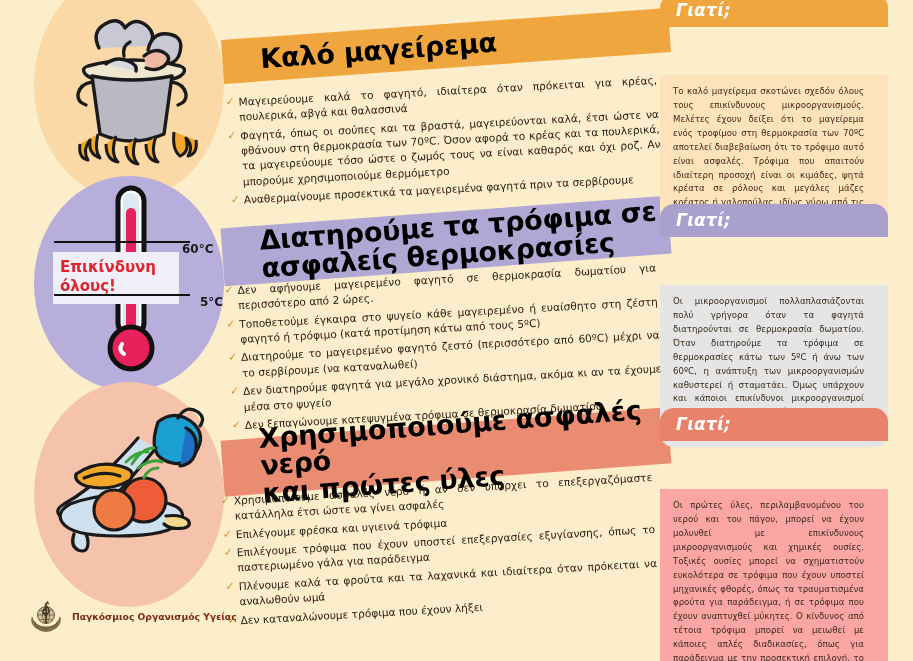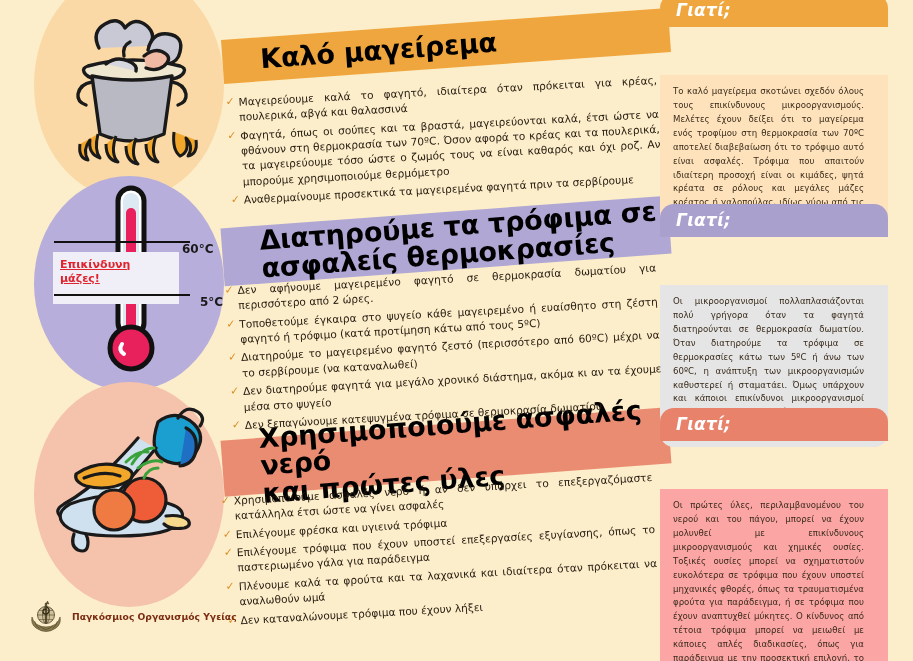--- a/index.html
+++ b/index.html
@@ -171,23 +171,22 @@
     background: #f0eef6;
     z-index: 2;
   }
   #danger-text {
     position: absolute;
     left: 60px; top: 258px;
     width: 80px;
     z-index: 3;
     color: #e0242e;
     font-weight: bold;
-    font-size: 11px;
+    font-size: 15px;
     line-height: 1.25;
-    text-decoration: underline;
   }
 
   
   #who-block {
     position: absolute;
     left: 28px; top: 600px;
     display: flex;
     align-items: center;
     z-index: 6;
   }
@@ -249,21 +248,21 @@
   </svg>
   <div id="danger-box"></div>
   <svg class="illus" style="left:44px;top:182px;width:176px;height:200px;z-index:3" viewBox="0 0 176 200">
     <line x1="10" y1="60" x2="146" y2="60" stroke="#111" stroke-width="2"></line>
     <line x1="10" y1="113" x2="146" y2="113" stroke="#111" stroke-width="2"></line>
   </svg>
   <div class="therm-label" id="lbl-60">60°C</div>
   <div class="therm-label" id="lbl-5">5°C</div>
   <div id="danger-text">
       <div>Επικίνδυνη</div>
-      <div>μάζες!</div>
+      <div>όλους!</div>
     </div>
 
   <svg class="illus" id="water-illus" viewBox="0 0 186 196">
     <g stroke="#1a1a1a" stroke-width="3.2" stroke-linejoin="round" stroke-linecap="round">
       <path d="M118 30 q18 -14 36 2 q12 12 2 28 q-12 18 -32 8 q-16 -8 -6 -38 Z" fill="#1a9fd0"></path>
       <path d="M138 26 q8 -14 20 -6 q8 6 2 14" fill="none"></path>
       <path d="M146 36 q12 6 10 22 q-2 14 -16 16" fill="#1f6fc4"></path>
       <path d="M116 56 q-18 22 -34 40 q-20 22 -40 30 q-14 6 -22 -2 q-6 -6 4 -12 q22 -12 44 -34 q18 -18 30 -32" fill="#cfe0ee"></path>
       <path d="M34 142 q-4 12 4 16 q10 4 10 -8 q0 -8 -8 -14" fill="#cfe0ee"></path>
       <path d="M30 112 q50 -18 100 0 q18 6 10 18 q-10 14 -62 14 q-48 0 -56 -14 q-6 -10 8 -18 Z" fill="#cfe0ee"></path>

